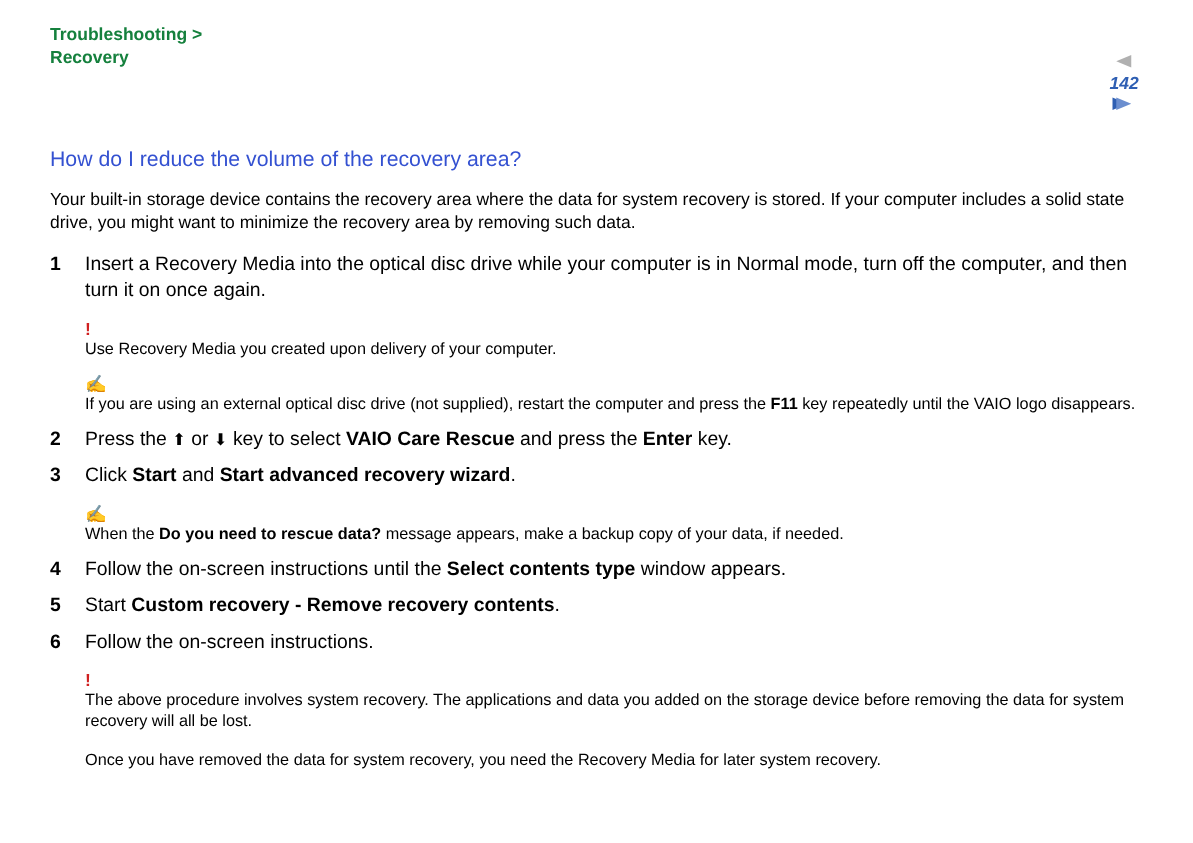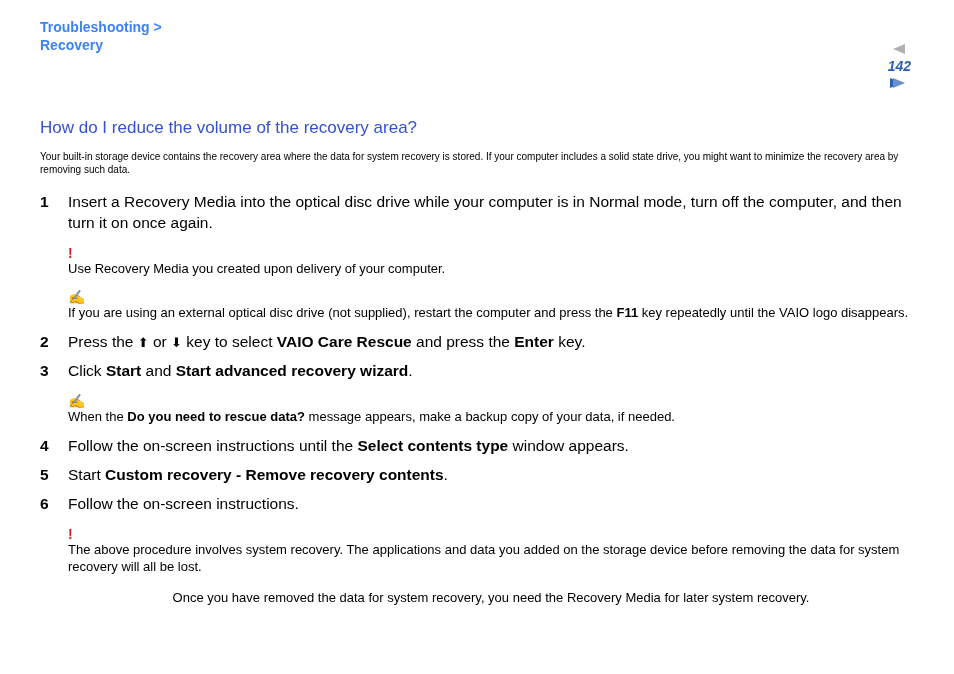--- a/index.html
+++ b/index.html
@@ -19,21 +19,21 @@
   }
   .header {
     display: flex;
     justify-content: space-between;
     align-items: flex-start;
     margin-bottom: 30px;
   }
   .breadcrumb {
     font-size: 14px;
     font-weight: bold;
-    color: #3b82f6;
+    color: #15803d;
     line-height: 1.3;
   }
   .pagenum-wrap {
     display: flex;
     align-items: center;
     gap: 4px;
     margin-top: 26px;
     flex-direction: column;
   }
   .tri-left {
@@ -61,21 +61,21 @@
     color: #2f5fb3;
     margin: 0 3px;
   }
   h1.title {
     font-size: 17px;
     font-weight: normal;
     color: #3451d1;
     margin: 0 0 12px 0;
   }
   .intro {
-    font-size: 10px;
+    font-size: 14px;
     line-height: 1.3;
     margin-bottom: 16px;
   }
   ol.steps {
     list-style: none;
     padding: 0;
     margin: 0;
   }
   ol.steps > li {
     display: flex;
@@ -200,17 +200,17 @@
       <span class="num">6</span>
       <span class="body">Follow the on-screen instructions.</span>
     </li>
   </ol>
 
   <div class="note">
     <span class="marker bang">!</span>
     <span>The above procedure involves system recovery. The applications and data you added on the storage device before removing the data for system recovery will all be lost.</span>
   </div>
 
-  <div class="note" style="margin-top:14px;text-align:center;">
+  <div class="note" style="margin-top:14px;">
     <span>Once you have removed the data for system recovery, you need the Recovery Media for later system recovery.</span>
   </div>
 
 </div>
 
 </body></html>

